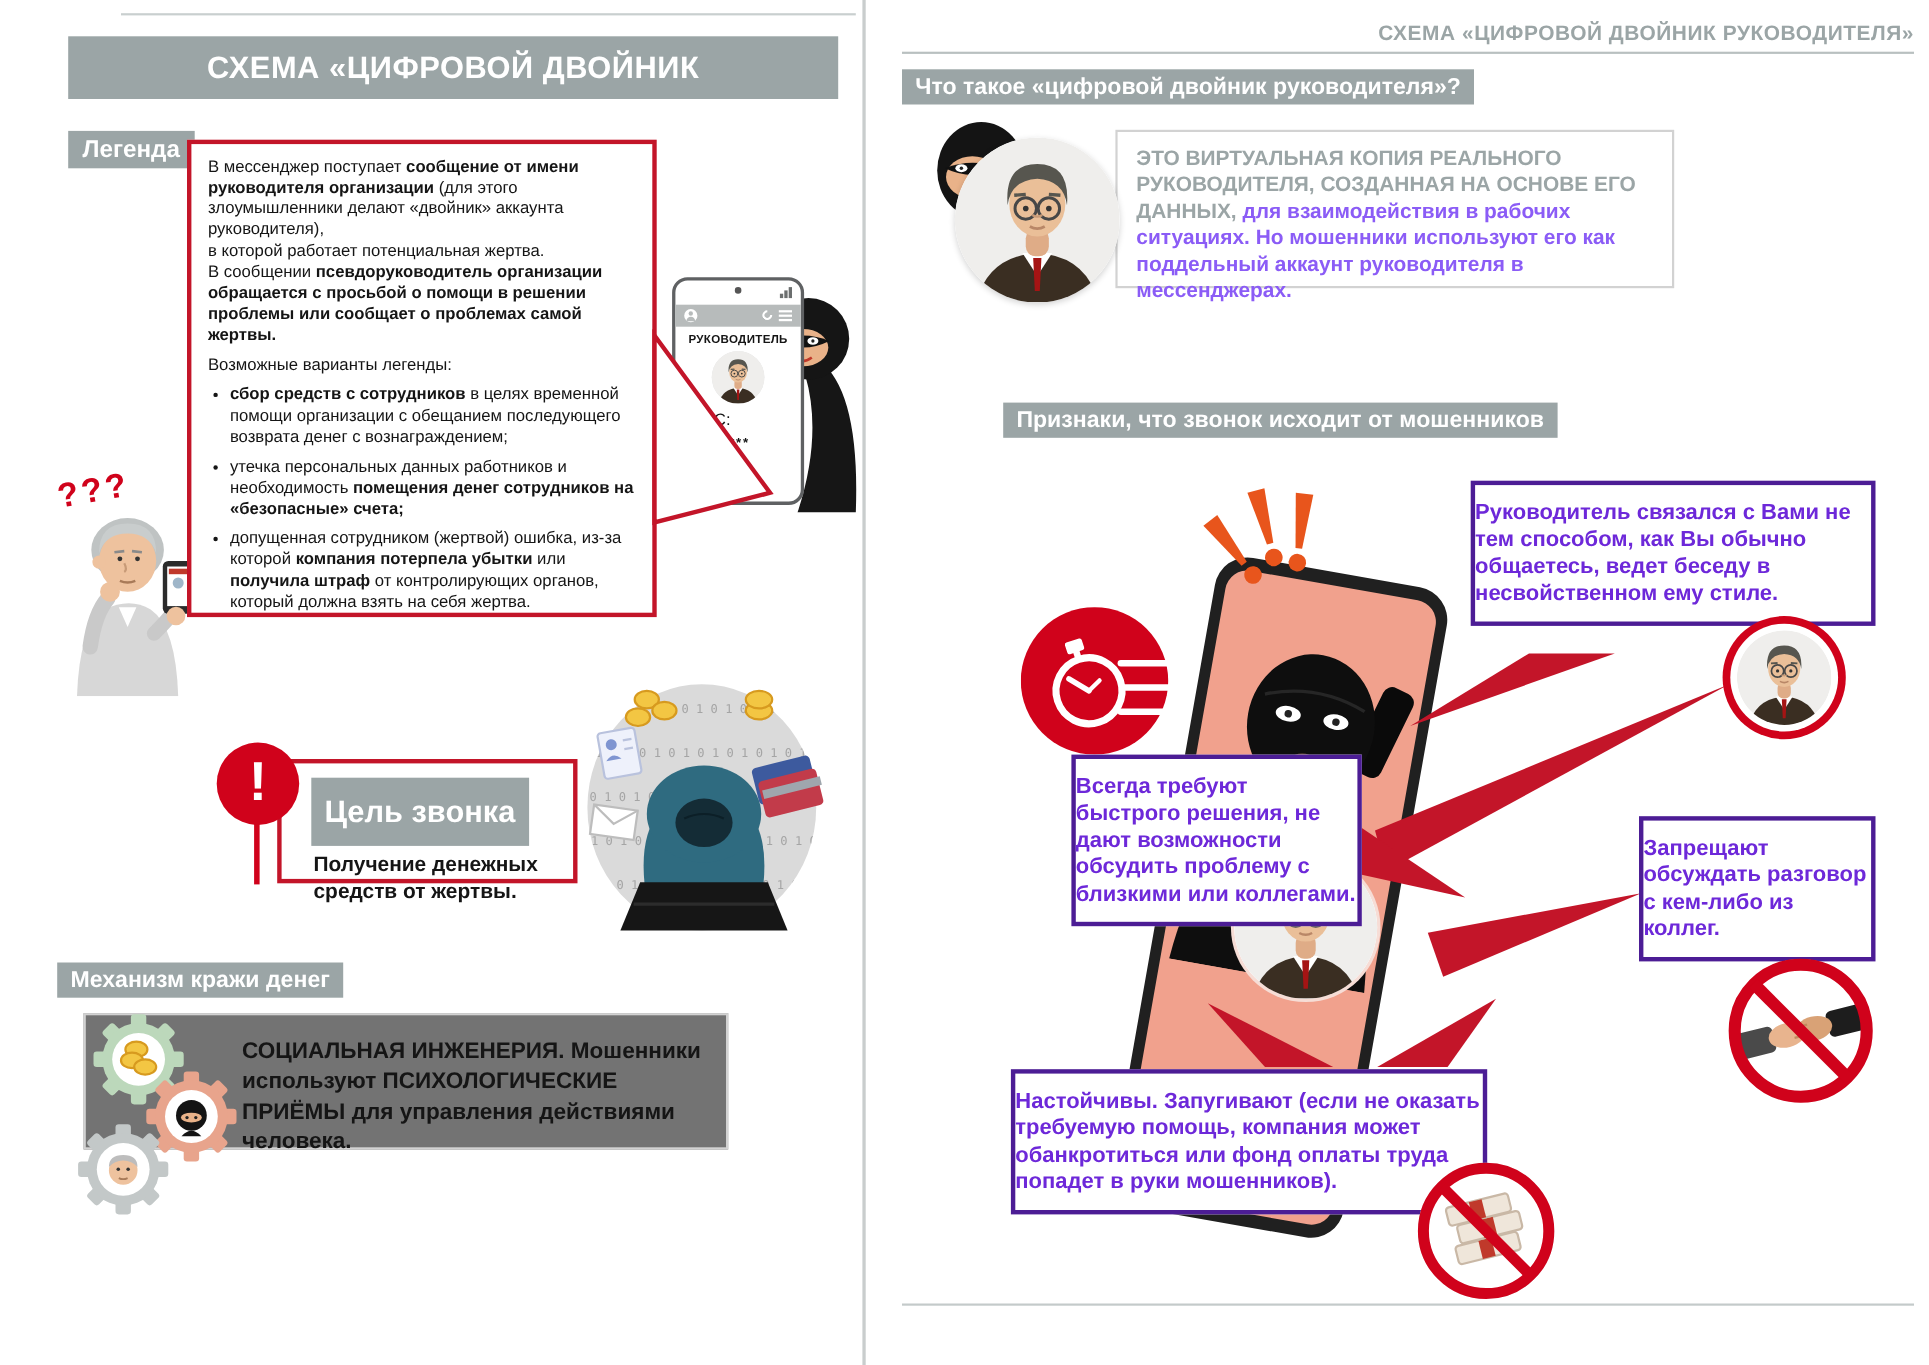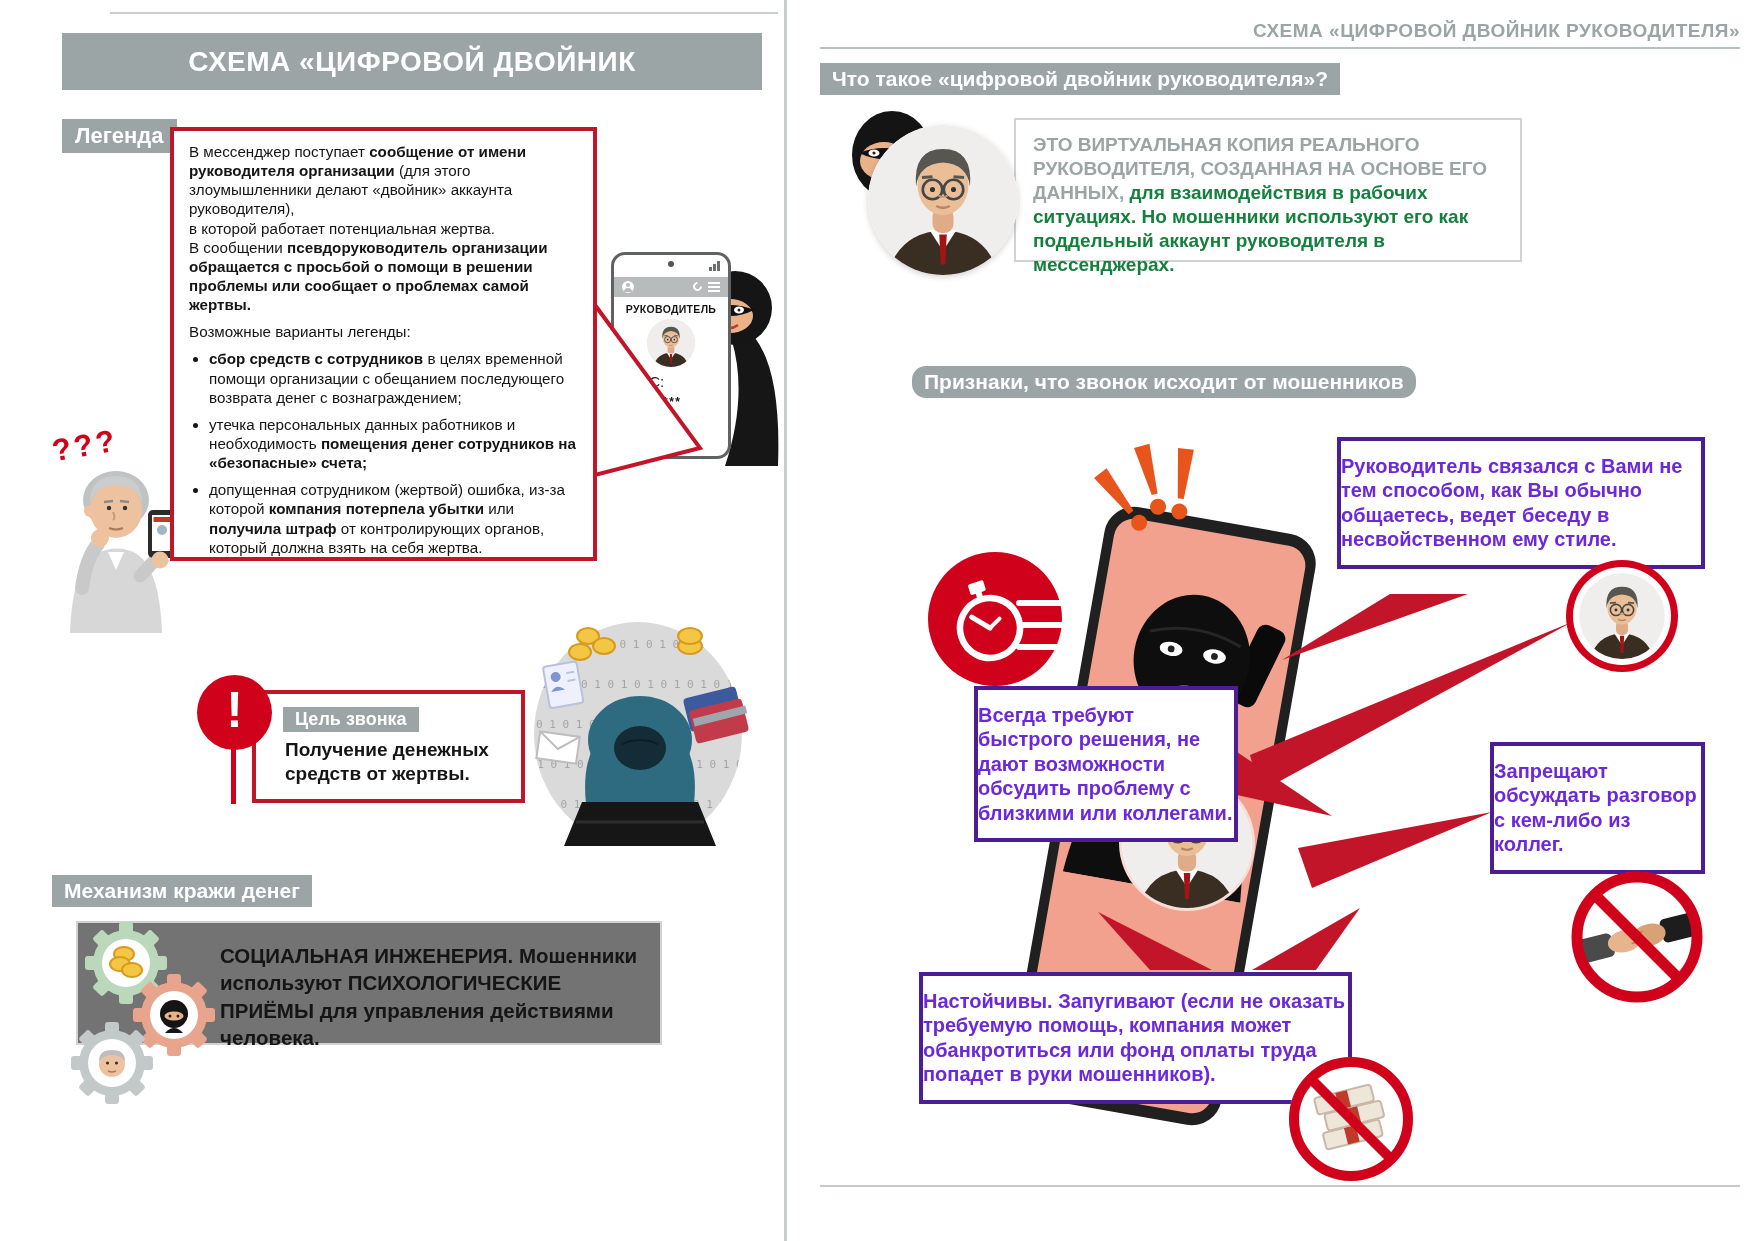--- a/index.html
+++ b/index.html
@@ -48,21 +48,21 @@
 
   .qmarks { left:52px; top:428px; color:#D0021B; font-size:31px; font-weight:700;
             letter-spacing:3px; transform:rotate(-10deg); z-index:2; }
   .oldman { left:40px; top:448px; width:160px; height:185px; z-index:1; }
 
   .warn-circle { left:197px; top:675px; width:75px; height:75px; border-radius:50%;
                  background:#D0021B; color:#fff; text-align:center; font-size:50px; font-weight:700;
                  line-height:70px; z-index:4; }
   .warn-stem { left:231px; top:748px; width:5px; height:56px; background:#D0021B; z-index:1; }
   .goal-box { left:252px; top:690px; width:273px; height:113px; z-index:2; }
-  .goal-label { display:inline-block; margin:13px 0 0 27px; padding:2px 12px; font-size:18px; }
+  .goal-label { display:inline-block; margin:13px 0 0 27px; padding:15px 12px; font-size:28px; }
   .goal-text { margin:6px 0 0 29px; width:215px; font-size:19px; font-weight:700; line-height:1.25; }
 
   .hacker { left:510px; top:608px; width:240px; height:252px; z-index:1; }
 
   .mech-tag { left:52px; top:875px; padding:4px 12px; font-size:21px; z-index:2; }
   .mech-box { left:76px; top:921px; width:586px; height:124px; background:#737373;
               border:2px solid #d2d2d2; padding:19px 16px 0 142px; font-size:20.5px;
               font-weight:700; line-height:1.34; z-index:1; }
   .gears { left:56px; top:905px; width:195px; height:205px; z-index:2; }
 
@@ -76,22 +76,22 @@
   .r-botrule { left:820px; top:1185px; width:920px; height:2px; background:#c4caca; }
   .what-tag { left:820px; top:63px; padding:4px 12px; font-size:21px; }
   .def-illu { left:840px; top:103px; width:180px; height:180px; z-index:2; }
   .def-illu .circle { position:absolute; left:28px; top:22px; width:150px; height:150px;
                       border-radius:50%; background:#fff; overflow:hidden;
                       box-shadow:0 2px 6px rgba(0,0,0,.18); }
   .def-box { left:1014px; top:118px; width:508px; height:144px; background:#fff;
              border:2px solid #d2d2d2; padding:13px 17px; font-size:19px; font-weight:700;
              line-height:1.26; z-index:1; }
   .def-box .g { color:#9BA5A6; }
-  .def-box .k { color:#15803d; }
-  .signs-tag { left:912px; top:366px; padding:4px 12px; font-size:21px;border-radius:14px; }
+  .def-box .k { color:#8b5cf6; }
+  .signs-tag { left:912px; top:366px; padding:4px 12px; font-size:21px; }
 
   .stopwatch { left:928px; top:550px; width:215px; height:138px; z-index:1; }
 
   .phoneR { left:1056px; top:516px; width:214px; height:600px; background:#202020;
             border-radius:30px; transform:rotate(10deg); z-index:2; }
   .phoneR .screen { position:absolute; left:10px; top:12px; right:10px; bottom:12px;
                     background:#F1A18D; border-radius:20px; overflow:hidden; }
   .excl { left:1072px; top:436px; width:150px; height:130px; z-index:3; }
   .beams { left:0; top:0; width:1754px; height:1241px; z-index:3; pointer-events:none; }
 

